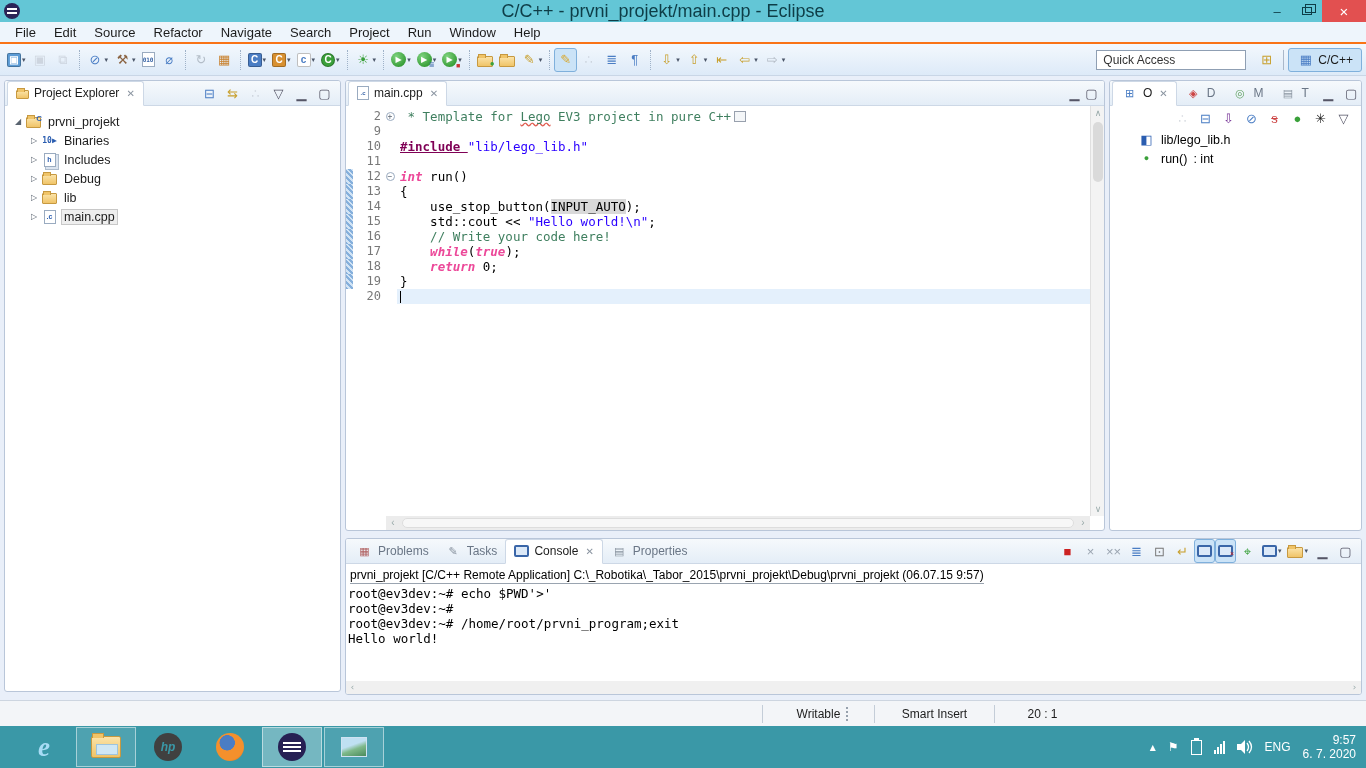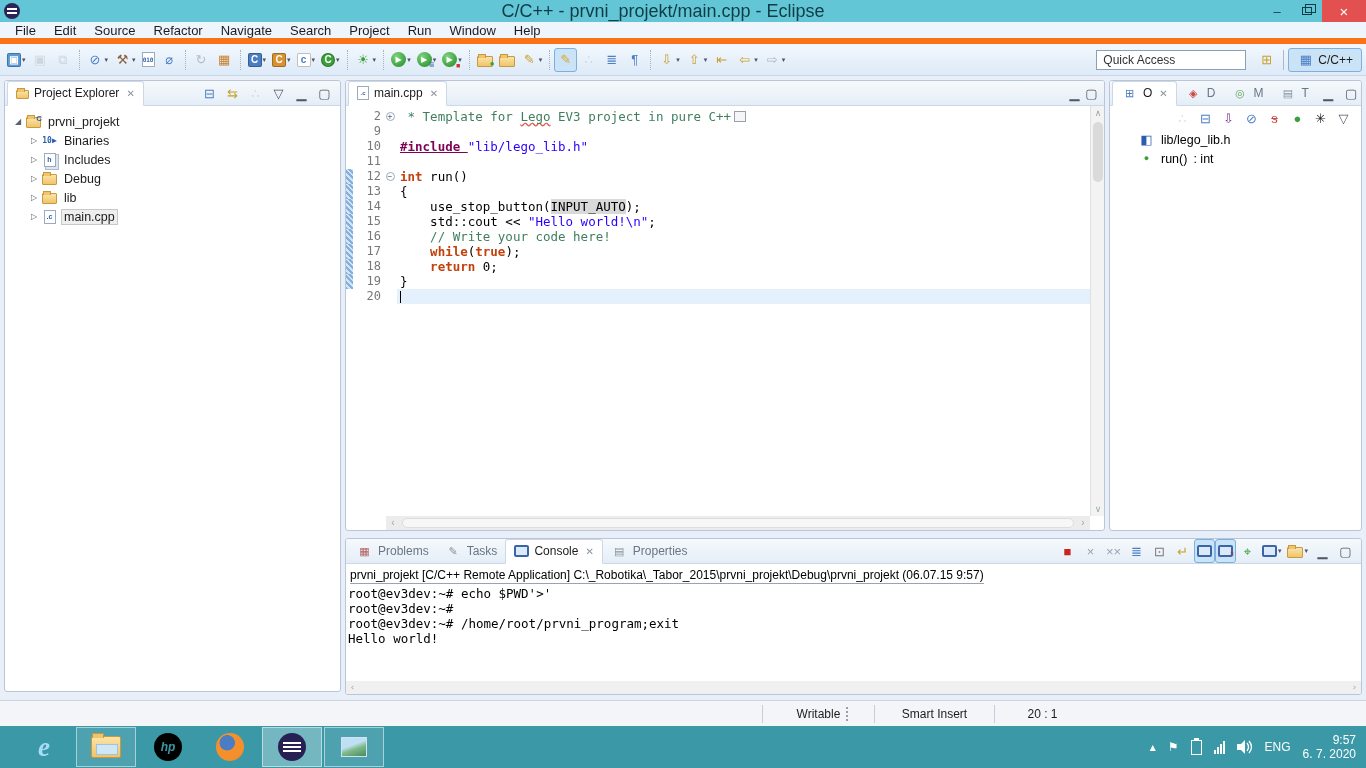--- a/index.html
+++ b/index.html
@@ -9,21 +9,21 @@
   #titlebar { position:absolute; left:0; top:0; width:1366px; height:22px; background:#63c6d6; display:flex; align-items:center; }
   #title-app-icon { width:16px; height:16px; border-radius:50%; background:#2b2457; margin-left:4px; position:relative; }
   #title-app-icon::before { content:""; position:absolute; left:3px; top:5px; width:10px; height:2px; background:#fff; box-shadow:0 4px 0 #fff; }
   #window-title { flex:1; text-align:center; font-size:18px; color:#0e3d47;margin-left:44px; }
   .win-ctrl { width:30px; height:22px; display:flex; align-items:center; justify-content:center; color:#0e3d47; font-size:13px; }
   #win-close { width:44px; background:#e25050; color:#fff; font-size:15px; }
   #win-restore-glyph { width:10px; height:8px; border:1px solid #0e3d47; position:relative; background:#63c6d6; }
   #win-restore-glyph::before { content:""; position:absolute; left:2px; top:-4px; width:9px; height:7px; border:1px solid #0e3d47; }
 
   
-  #menubar { position:absolute; left:0; top:22px; width:1366px; height:22px; background:#eef5fc; display:flex; align-items:center; padding-left:6px; border-bottom:6px solid #f97316; }
+  #menubar { position:absolute; left:0; top:22px; width:1366px; height:22px; background:#eef5fc; display:flex; align-items:center; padding-left:6px; border-bottom:2px solid #f97316; }
   .menu-item { padding:2px 9px; font-size:13px; color:#1c1c1c; }
 
   
   #toolbar { position:absolute; left:0; top:44px; width:1366px; height:32px; background:linear-gradient(#f3f8fd,#ddeaf8); border-bottom:1px solid #c9d6e6; display:flex; align-items:center; padding:0 4px; }
   .tb-group { display:flex; align-items:center; }
   .tb-sep { width:1px; height:20px; border-left:1px dotted #9fb2c8; margin:0 4px; }
   .tbtn { display:inline-flex; align-items:center; height:24px; padding:0 2px; border-radius:3px; border:1px solid transparent; }
   .tbtn.active { background:#cbe3f7; border-color:#7fb0dc; }
   .ico { display:inline-flex; align-items:center; justify-content:center; width:17px; height:17px; font-size:13px; line-height:17px; }
   .ico.dis { opacity:.55; }
@@ -72,21 +72,21 @@
   .code-line { display:flex; height:15px; line-height:15px; position:relative; }
   .annot { width:7px; flex:none; }
   .annot.range { background:repeating-linear-gradient(45deg,#86b0dc 0 2px,#d2e4f5 2px 4px); }
   .lnum { width:30px; flex:none; text-align:right; color:#787878; padding-right:2px; font-size:12px; }
   .foldcol { width:14px; flex:none; display:flex; align-items:center; justify-content:center; }
   .foldmark { width:9px; height:9px; border:1px solid #9aabc0; border-radius:50%; background:#fff; color:#5a6470; font-size:8px; line-height:7px; text-align:center; }
   .codecell { flex:1; padding-left:3px; }
   .codecell.current { background:#e4f0fc; }
   .caret { display:inline-block; width:1px; height:12px; background:#000; vertical-align:-2px; }
   .seg-plain { color:#000; }
-  .seg-keyword { color:#c2410c; font-weight:bold; }
+  .seg-keyword { color:#ec4899; font-weight:bold;font-style:italic; }
   .seg-string { color:#2a00ff; }
   .seg-comment { color:#3f7f5f; }
   .seg-directive { color:#7f0055; font-weight:bold;text-decoration:underline; }
   .seg-occurrence { background:#d9d9d9; }
   .seg-misspell { text-decoration:underline wavy #e05a4e; text-decoration-skip-ink:none; }
   .seg-foldbox { display:inline-block; width:12px; height:11px; border:1px solid #98a0ad; background:#f4f6f8; margin-left:3px; vertical-align:-1px; }
   .vscroll { position:absolute; right:0; top:0; bottom:14px; width:14px; background:#f3f3f3; border-left:1px solid #e0e0e0; }
   .vscroll .arr { position:absolute; left:0; width:14px; height:14px; color:#9aa; font-size:9px; text-align:center; line-height:14px; }
   .vscroll .thumb { position:absolute; left:2px; top:16px; width:10px; height:60px; background:#dadada; border-radius:5px; }
   .hscroll { position:absolute; left:40px; right:14px; bottom:0; height:14px; background:#ececec; }
@@ -115,21 +115,21 @@
 
   
   #taskbar { position:absolute; left:0; top:726px; width:1366px; height:42px; background:#3a98a7; display:flex; align-items:center; }
   .tb-app { width:60px; height:40px; margin-left:2px; display:flex; align-items:center; justify-content:center; border:1px solid transparent; }
   .tb-app.running { border:1px solid rgba(255,255,255,.5); background:rgba(255,255,255,.10); }
   .tb-app.front { background:rgba(255,255,255,.30); }
   .app-ie { font:bold italic 27px "Liberation Serif",serif; color:#a8dcf5; }
   .app-explorer { width:30px; height:22px; background:linear-gradient(#fbe3a8,#f0c468); border:1px solid #c79940; border-radius:2px; position:relative; }
   .app-explorer::before { content:""; position:absolute; left:0; top:-4px; width:10px; height:4px; background:#f0c468; border:1px solid #c79940; border-bottom:none; }
   .app-explorer::after { content:""; position:absolute; left:4px; bottom:2px; width:20px; height:9px; background:#cfe7f5; border:1px solid #9ec4dd; }
-  .app-hp { width:28px; height:28px; border-radius:50%; background:#000000; display:flex; align-items:center; justify-content:center; font:bold italic 12px "Liberation Sans",sans-serif; color:#3a98a7; }
+  .app-hp { width:28px; height:28px; border-radius:50%; background:#404040; display:flex; align-items:center; justify-content:center; font:bold italic 12px "Liberation Sans",sans-serif; color:#3a98a7; }
   .app-firefox { width:28px; height:28px; border-radius:50%; background:radial-gradient(circle at 40% 35%, #4a7dc4 0 30%, #f4902c 32% 70%, #d2570f 100%); }
   .app-eclipse { width:28px; height:28px; border-radius:50%; background:#262053; position:relative; }
   .app-eclipse::before { content:""; position:absolute; left:5px; top:9px; width:18px; height:2px; background:#fff; box-shadow:0 4px 0 #fff, 0 8px 0 #fff; }
   .app-image { width:26px; height:20px; border:1px solid #cfe3f2; background:linear-gradient(160deg,#bfe0f2 0 40%, #7fb98a 60%, #4a8a5a); }
   #tray { margin-left:auto; display:flex; align-items:center; gap:12px; padding-right:10px; color:#fff; }
   .tray-glyph { font-size:12px; color:#fff; }
   #tray-lang { font-size:12px; }
   #tray-clock { text-align:right; font-size:12px; line-height:14px; }
   .batt { width:11px; height:15px; border:1px solid #fff; position:relative; }
   .batt::before { content:""; position:absolute; left:2px; top:-3px; width:5px; height:2px; background:#fff; }

